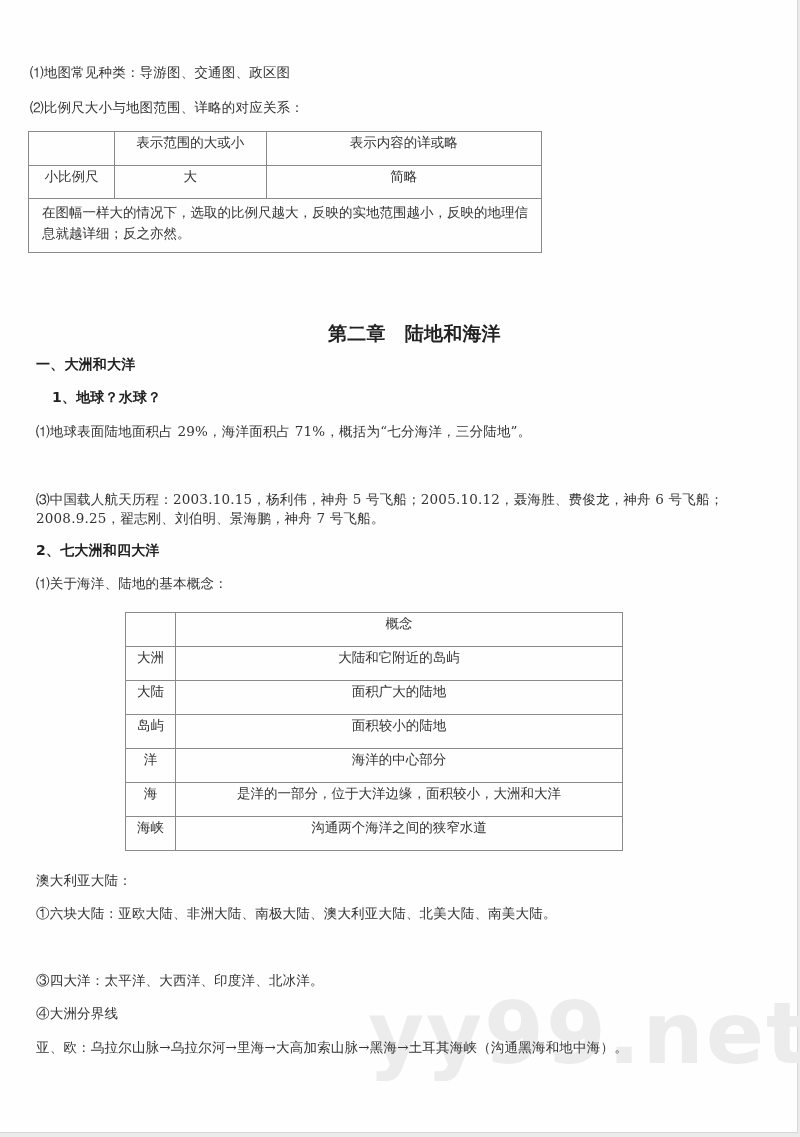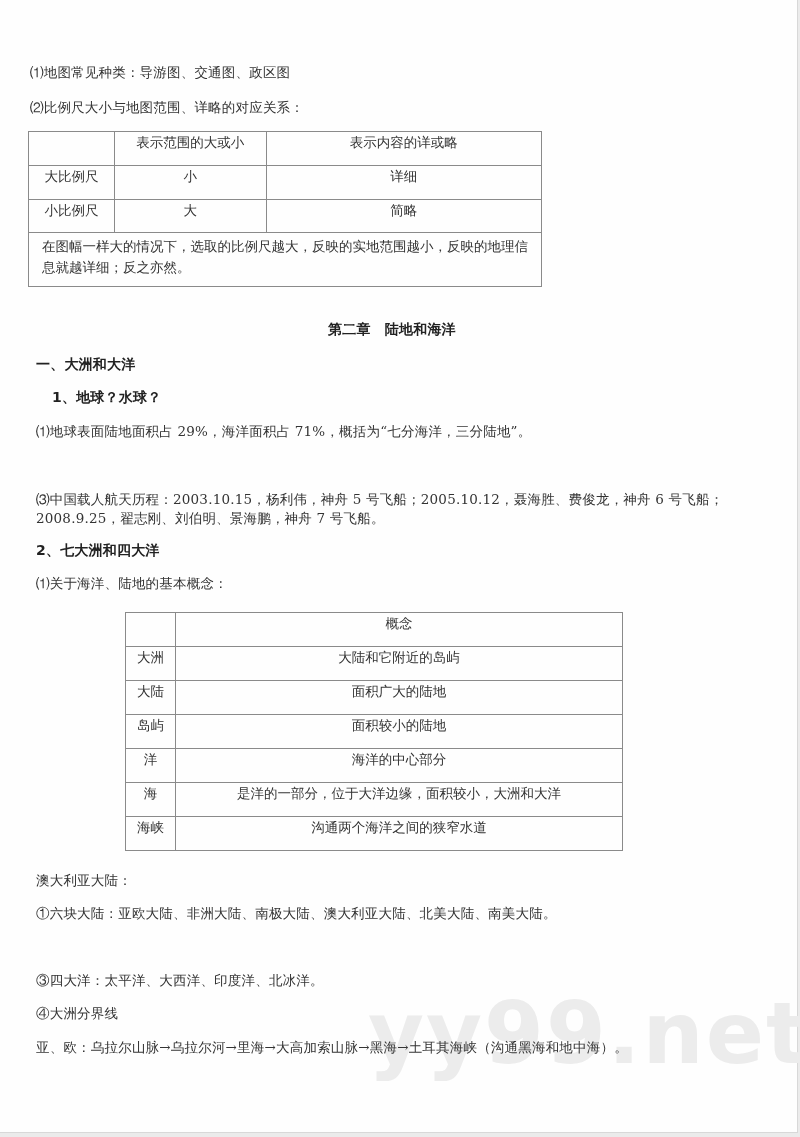--- a/index.html
+++ b/index.html
@@ -6,21 +6,21 @@
     body {
       width: 800px; height: 1137px; background: #ebebeb; position: relative; overflow: hidden;
       font-family: "DejaVu Serif", "Liberation Serif", serif; color: #333;
     }
     .page {
       position: absolute; left: 0; top: 0; width: 797px; height: 1132px;
       background: #fefefe; border-right: 1px solid #d8d8d8; border-bottom: 1px solid #d8d8d8;
     }
     .line { position: absolute; font-size: 13.5px; white-space: nowrap; letter-spacing: 0.2px; }
     .bold { font-family: "DejaVu Sans", "Liberation Sans", sans-serif; font-weight: bold; color: #222; }
-    .h-chapter { font-size: 14px; }
+    .h-chapter { font-size: 19px; }
     .h-section { font-size: 14px; }
     table { position: absolute; border-collapse: collapse; font-size: 13.5px; color: #333; }
     td { border: 1.5px solid #8a8a8a; padding: 0; vertical-align: top; text-align: center; }
     td .c { display: block; padding-top: 6px; }
     td.note { text-align: left; padding: 3px 4px 0 13px; line-height: 21px; white-space: normal; }
     .watermark {
       position: absolute; left: 368px; top: 990px; font-family: "DejaVu Sans", "Liberation Sans", sans-serif;
       font-weight: bold; font-size: 86px; color: #ececec; letter-spacing: 2px; line-height: 1; z-index: 0;
     }
     .fg { z-index: 1; }
@@ -44,31 +44,20 @@
     <tbody>
         <tr style="height:34px">
       <td>
             <span class="c"></span>
           </td>
       <td>
             <span class="c" style="padding-top:2px">表示范围的大或小</span>
           </td>
       <td>
             <span class="c" style="padding-top:2px">表示内容的详或略</span>
-          </td>
-    </tr>
-    <tr style="height:34px">
-      <td>
-            <span class="c" style="padding-top:2px">大比例尺</span>
-          </td>
-      <td>
-            <span class="c" style="padding-top:2px">小</span>
-          </td>
-      <td>
-            <span class="c" style="padding-top:2px">详细</span>
           </td>
     </tr>
     <tr style="height:33px">
       <td>
             <span class="c" style="padding-top:2px">小比例尺</span>
           </td>
       <td>
             <span class="c" style="padding-top:2px">大</span>
           </td>
       <td>

